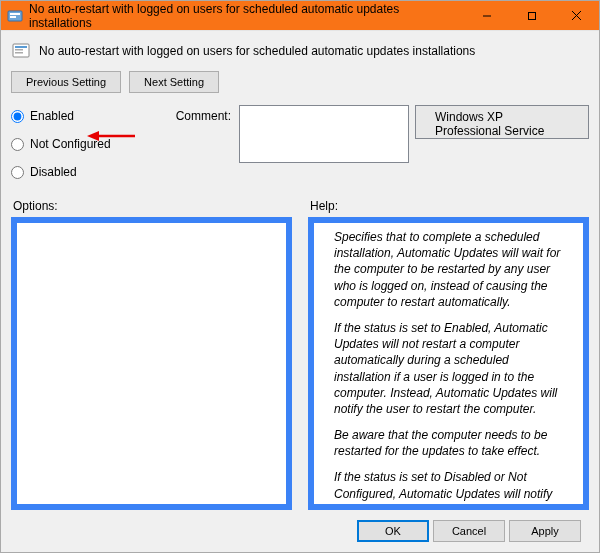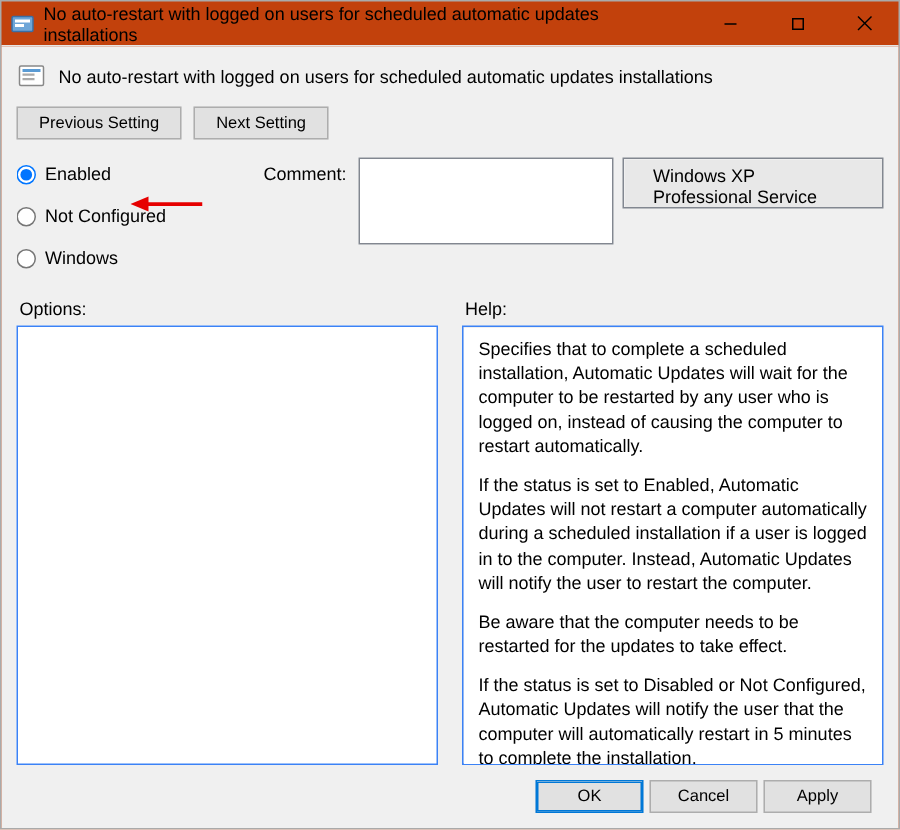--- a/index.html
+++ b/index.html
@@ -1,17 +1,17 @@
 <!DOCTYPE html>
 <html><head>
 <meta charset="utf-8">
 <style>
 * { box-sizing: border-box; margin: 0; padding: 0; }
 body { font-family: "Segoe UI", Tahoma, sans-serif; font-size: 12px; background: #fff; color: #000; }
-.window { width: 600px; height: 553px; border: 1px solid #aaa; background: #c2410c; display: flex; flex-direction: column; }
+.window { width: 600px; height: 553px; border: 1px solid #aaa; background: #f97316; display: flex; flex-direction: column; }
 .titlebar { height: 30px; display: flex; align-items: center; padding: 0 0 0 6px; border-bottom: 1px solid #e5e5e5; }
 .titlebar-icon { width: 16px; height: 16px; margin-right: 6px; display:inline-flex; align-items:center; justify-content:center; }
 .titlebar-text { flex: 1; font-size: 12px; }
 .win-controls { display: flex; height: 100%; }
 .win-btn { width: 45px; display: flex; align-items: center; justify-content: center; background: transparent; border: none; font-size: 12px; }
 .content { background: #f0f0f0; flex: 1; display: flex; flex-direction: column; padding: 6px 10px 10px 10px; overflow: hidden; }
 .header-row { display: flex; align-items: center; margin: 4px 0 6px 0; }
 .header-icon { width: 20px; height: 20px; margin-right: 8px; display:inline-flex; align-items:center; justify-content:center;}
 .header-text { font-size: 12px; }
 .nav-buttons { display: flex; gap: 8px; margin: 4px 0 12px 0; }
@@ -22,21 +22,21 @@
 .radio-item input { margin: 0; }
 .arrow { position: absolute; left: 76px; top: 24px; color: #e60000; }
 .right-col { flex: 1; display: flex; flex-direction: row; gap: 6px; }
 .field-row { display: flex; gap: 8px; }
 .field-label { width: 80px; text-align: right; padding-top: 4px; }
 .textarea-box { flex: 1; background: #fff; border: 1px solid #828790; height: 58px; padding: 4px; font-size: 12px; position: relative; overflow-y: scroll; resize: none; }
 .supported-box { flex: 1; background: #e8e8e8; border: 1px solid #828790; height: 34px; padding: 4px 19px; font-size: 12px; overflow-y: scroll; color: #000; }
 .lower { display: flex; gap: 16px; margin-top: 8px; flex: 1; min-height: 0; }
 .lower-col { flex: 1; display: flex; flex-direction: column; min-height: 0; }
 .lower-label { padding: 4px 2px; }
-.panel { background: #fff; border: 1px solid #3b82f6; flex: 1; padding: 6px 10px; font-size: 12px; overflow-y: scroll; line-height: 1.35; }
+.panel { background: #fff; border: 6px solid #3b82f6; flex: 1; padding: 6px 20px; font-size: 12px; overflow-y: scroll; line-height: 1.35; font-style: italic; }
 .panel p { margin-bottom: 10px; }
 .footer { display: flex; justify-content: flex-end; gap: 4px; padding: 10px 8px 0 0; }
 .footer .btn { min-width: 72px; }
 .footer .btn.default { border-color: #0078d7; background: #e1e1e1; box-shadow: 0 0 0 1px #0078d7 inset; }
 .scrollspace { height: 1px; }
 svg { display:block; }
 </style>
 </head>
 <body>
 
@@ -95,21 +95,21 @@
         <label class="radio-item">
           <input type="radio" name="state" checked="" style="">
           <span>Enabled</span>
         </label>
         <label class="radio-item">
           <input type="radio" name="state" style="">
           <span>Not Configured</span>
         </label>
         <label class="radio-item">
           <input type="radio" name="state" style="">
-          <span>Windows</span>
+          <span>Disabled</span>
         </label>
         <span class="arrow">
           <svg width="48" height="14" viewBox="0 0 48 14">
               <line x1="48" y1="7" x2="8" y2="7" stroke="#e60000" stroke-width="2.5"></line>
               <polygon points="0,7 12,2 12,12" fill="#e60000"></polygon>
             </svg>
         </span>
       </div>
 
       <div class="right-col">

